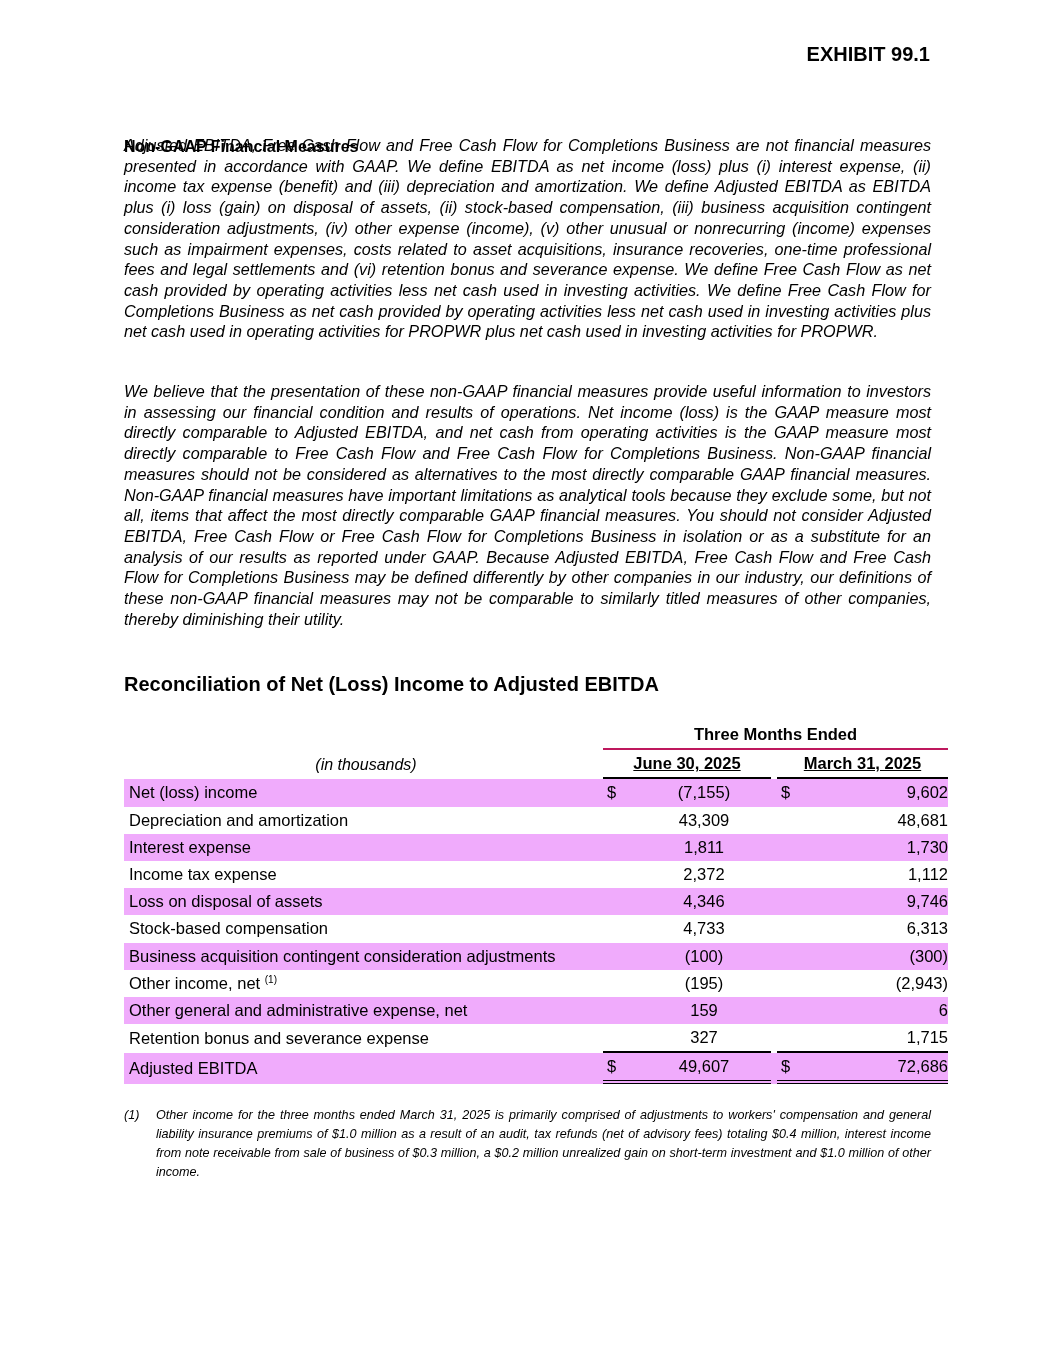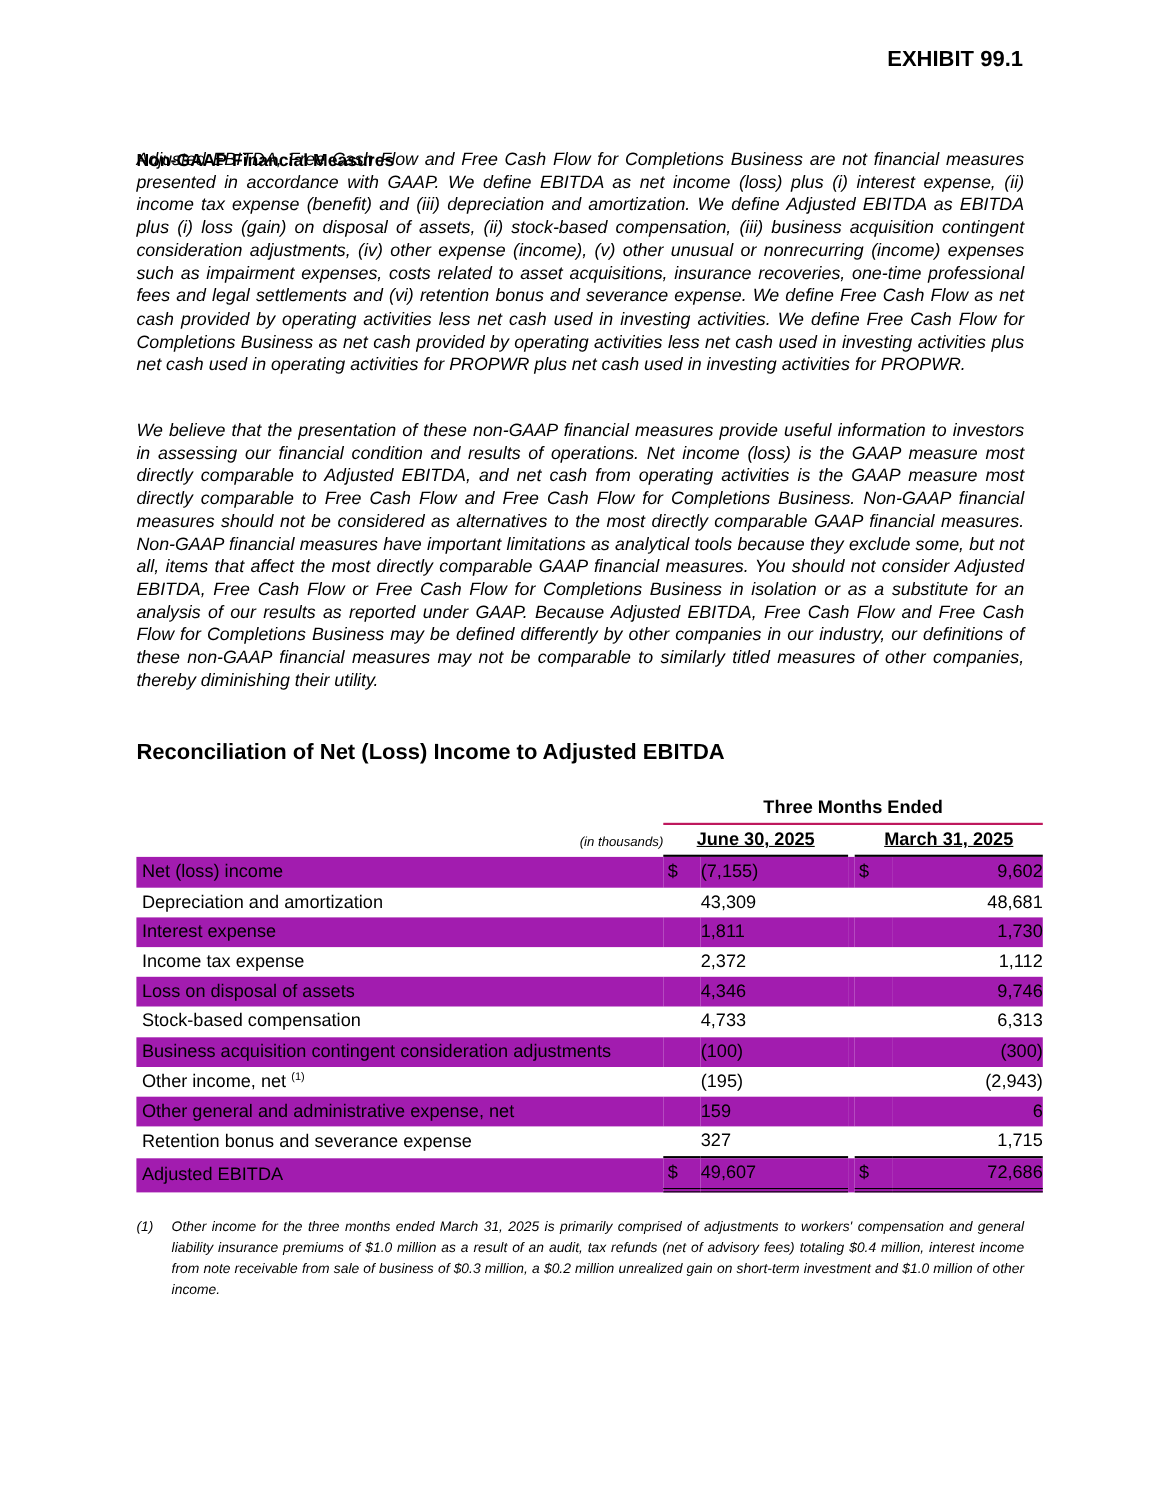--- a/index.html
+++ b/index.html
@@ -27,30 +27,30 @@
       font-weight: bold; font-size: 20px;
     }
     table.recon {
       position: absolute; left: 124px; top: 721px;
       border-collapse: separate; border-spacing: 0;
       font-size: 16.5px;
     }
     table.recon td { padding: 0; height: 27.2px; vertical-align: middle; white-space: nowrap; }
     .col-label { width: 474px; padding-left: 5px !important; }
     .col-cur { width: 30px; padding-left: 4px !important; }
-    .col-val { width: 134px; text-align: left; }
+    .col-val { width: 134px; text-align: center; }
     .col-sp { width: 6px; }
     .col-cur2 { width: 30px; padding-left: 4px !important; }
     .col-val2 { width: 137px; text-align: right; }
     .hdr-super td { height: 26px; font-weight: bold; }
     .hdr-super .span-top { text-align: center; border-bottom: 2px solid #be185d; }
     .hdr-cols td { height: 27px; }
-    .hdr-cols .units { font-style: italic; font-size: 12px; text-align: right; }
+    .hdr-cols .units { font-style: italic; font-size: 16px; text-align: center; }
     .hdr-cols .colhead { font-weight: bold; text-align: center; border-bottom: 2px solid #000; text-decoration: underline; }
-    tr.band td { background: #a21caf; }
+    tr.band td { background: #f0abfc; }
     .pr { padding-right: 7px; }
     .pr-paren { padding-right: 0px; }
     tr.pre-total td.ul { border-bottom: 2px solid #000; }
     tr.total td.dbl { border-bottom: 4px double #000; }
     sup { font-size: 10px; vertical-align: 6px; line-height: 0; }
     .footnote {
       position: absolute; left: 124px; top: 1106px; width: 807px;
       font-style: italic; font-size: 12.6px; line-height: 19px;
       display: flex;
     }

